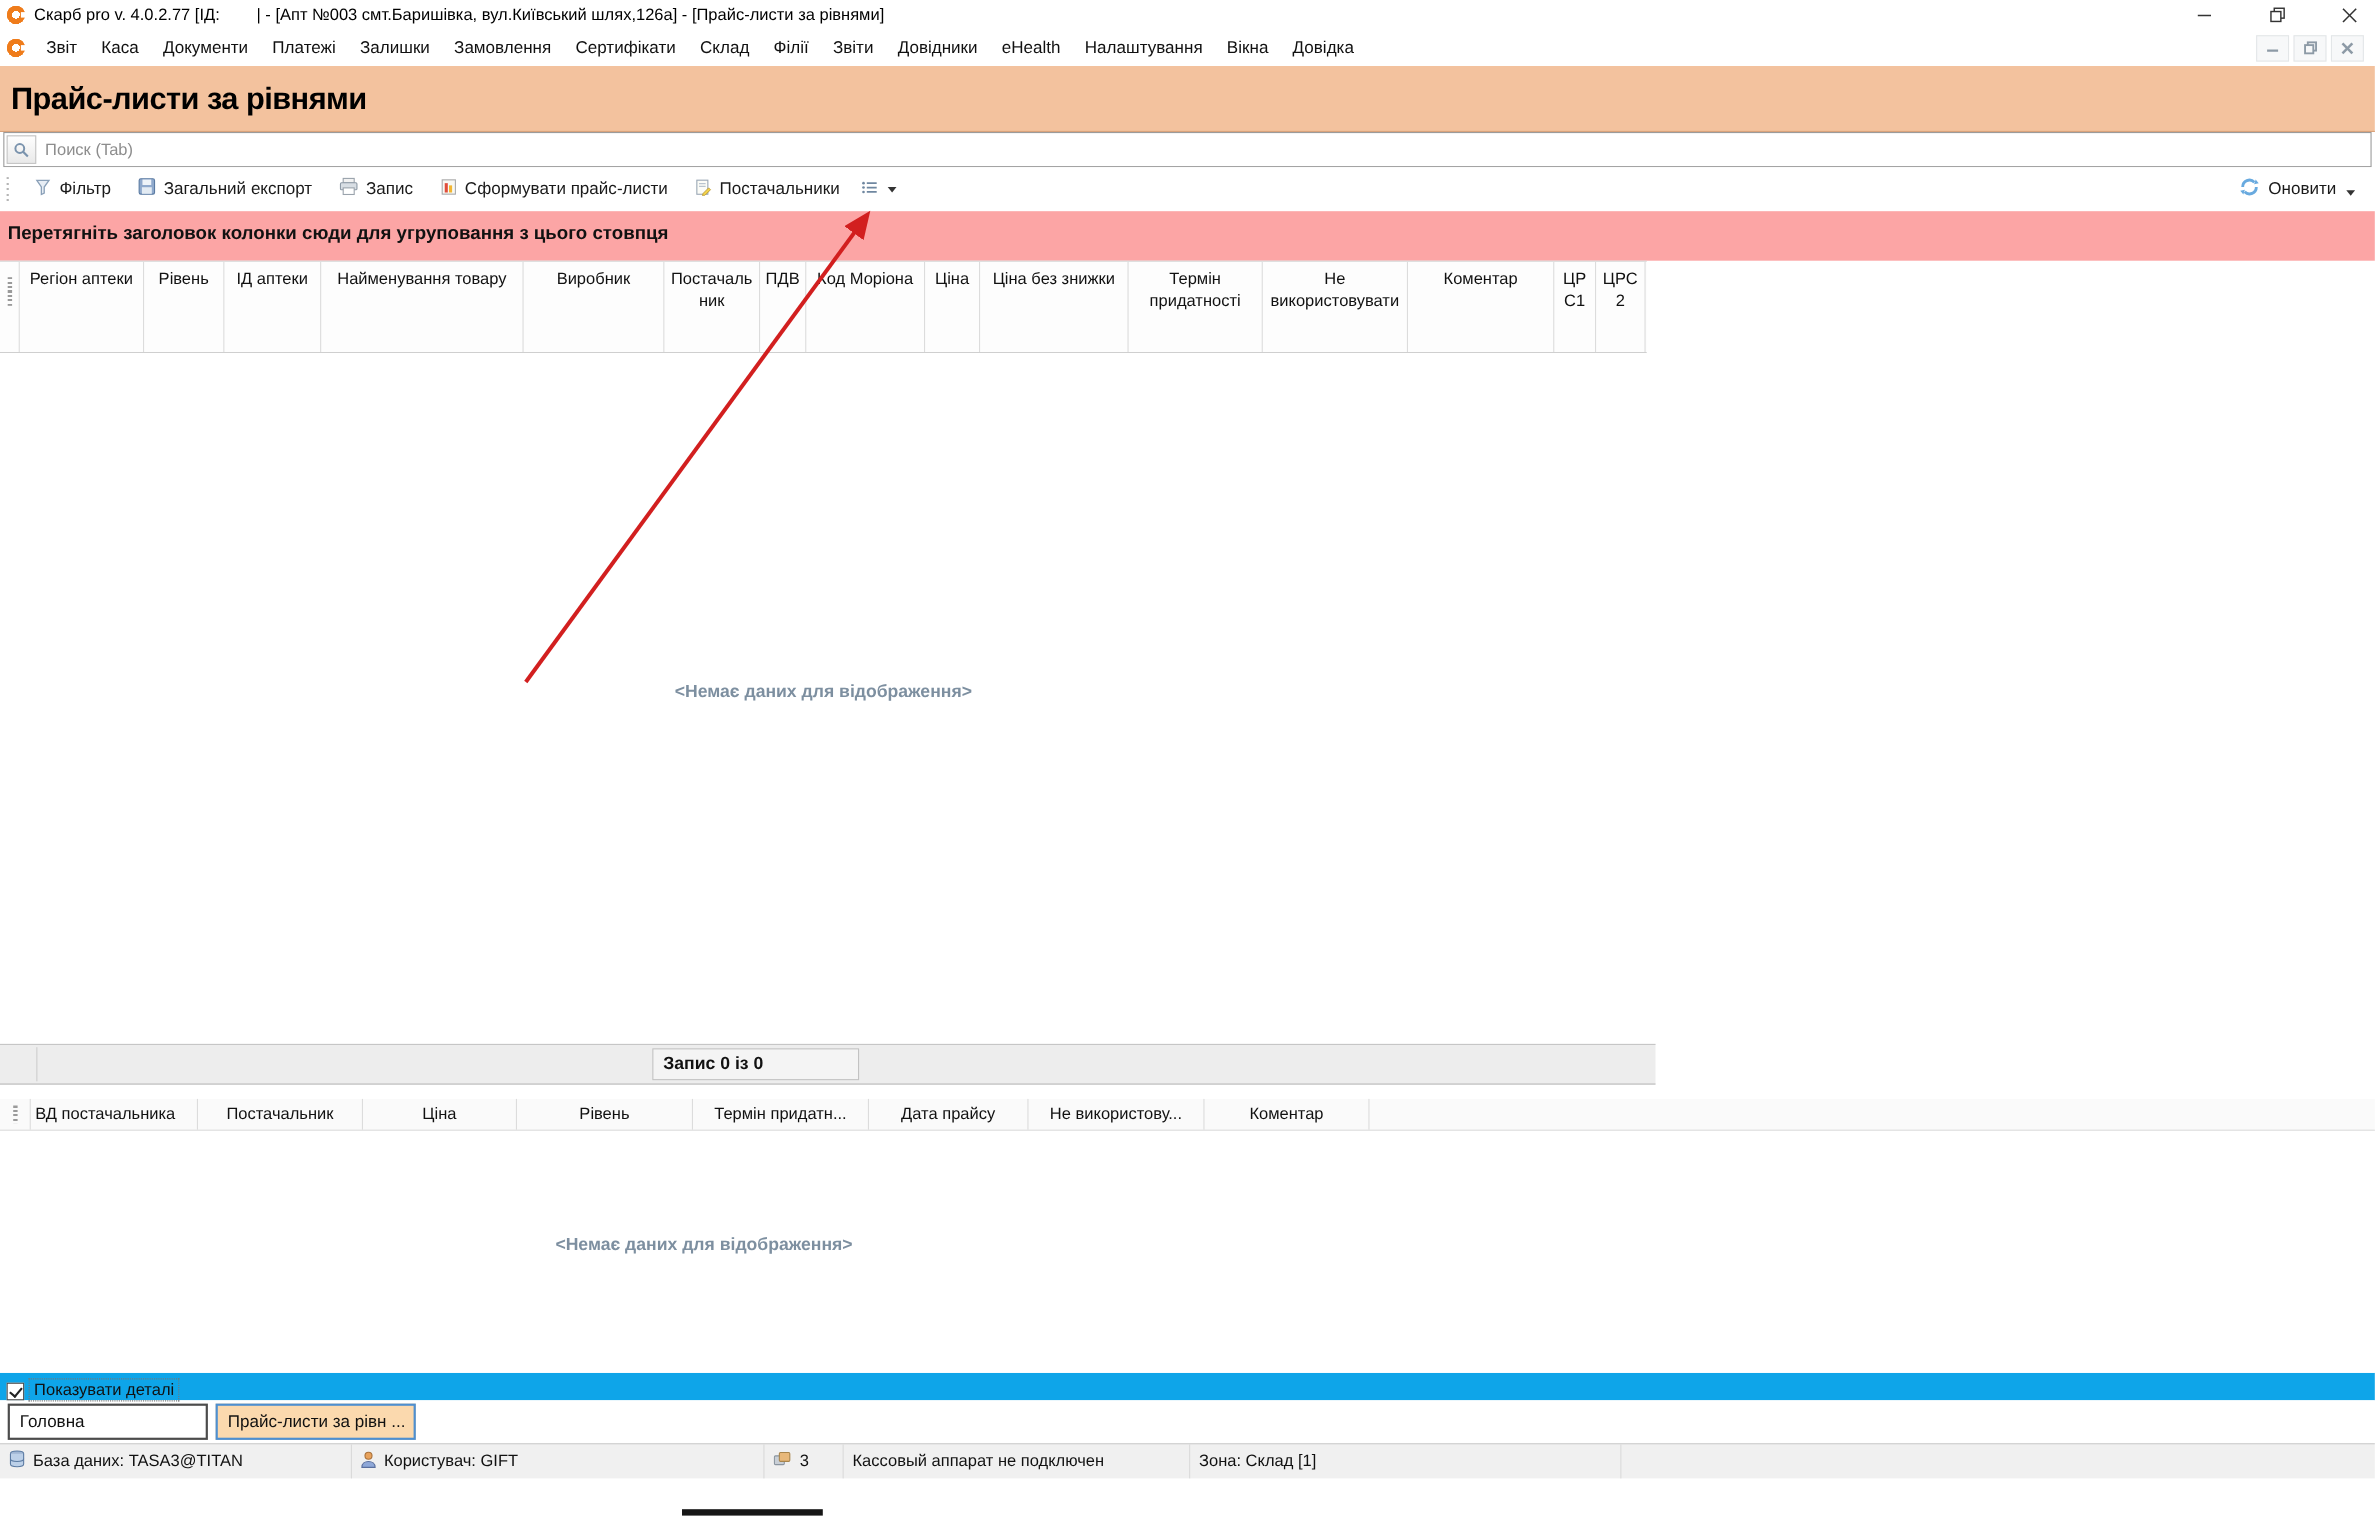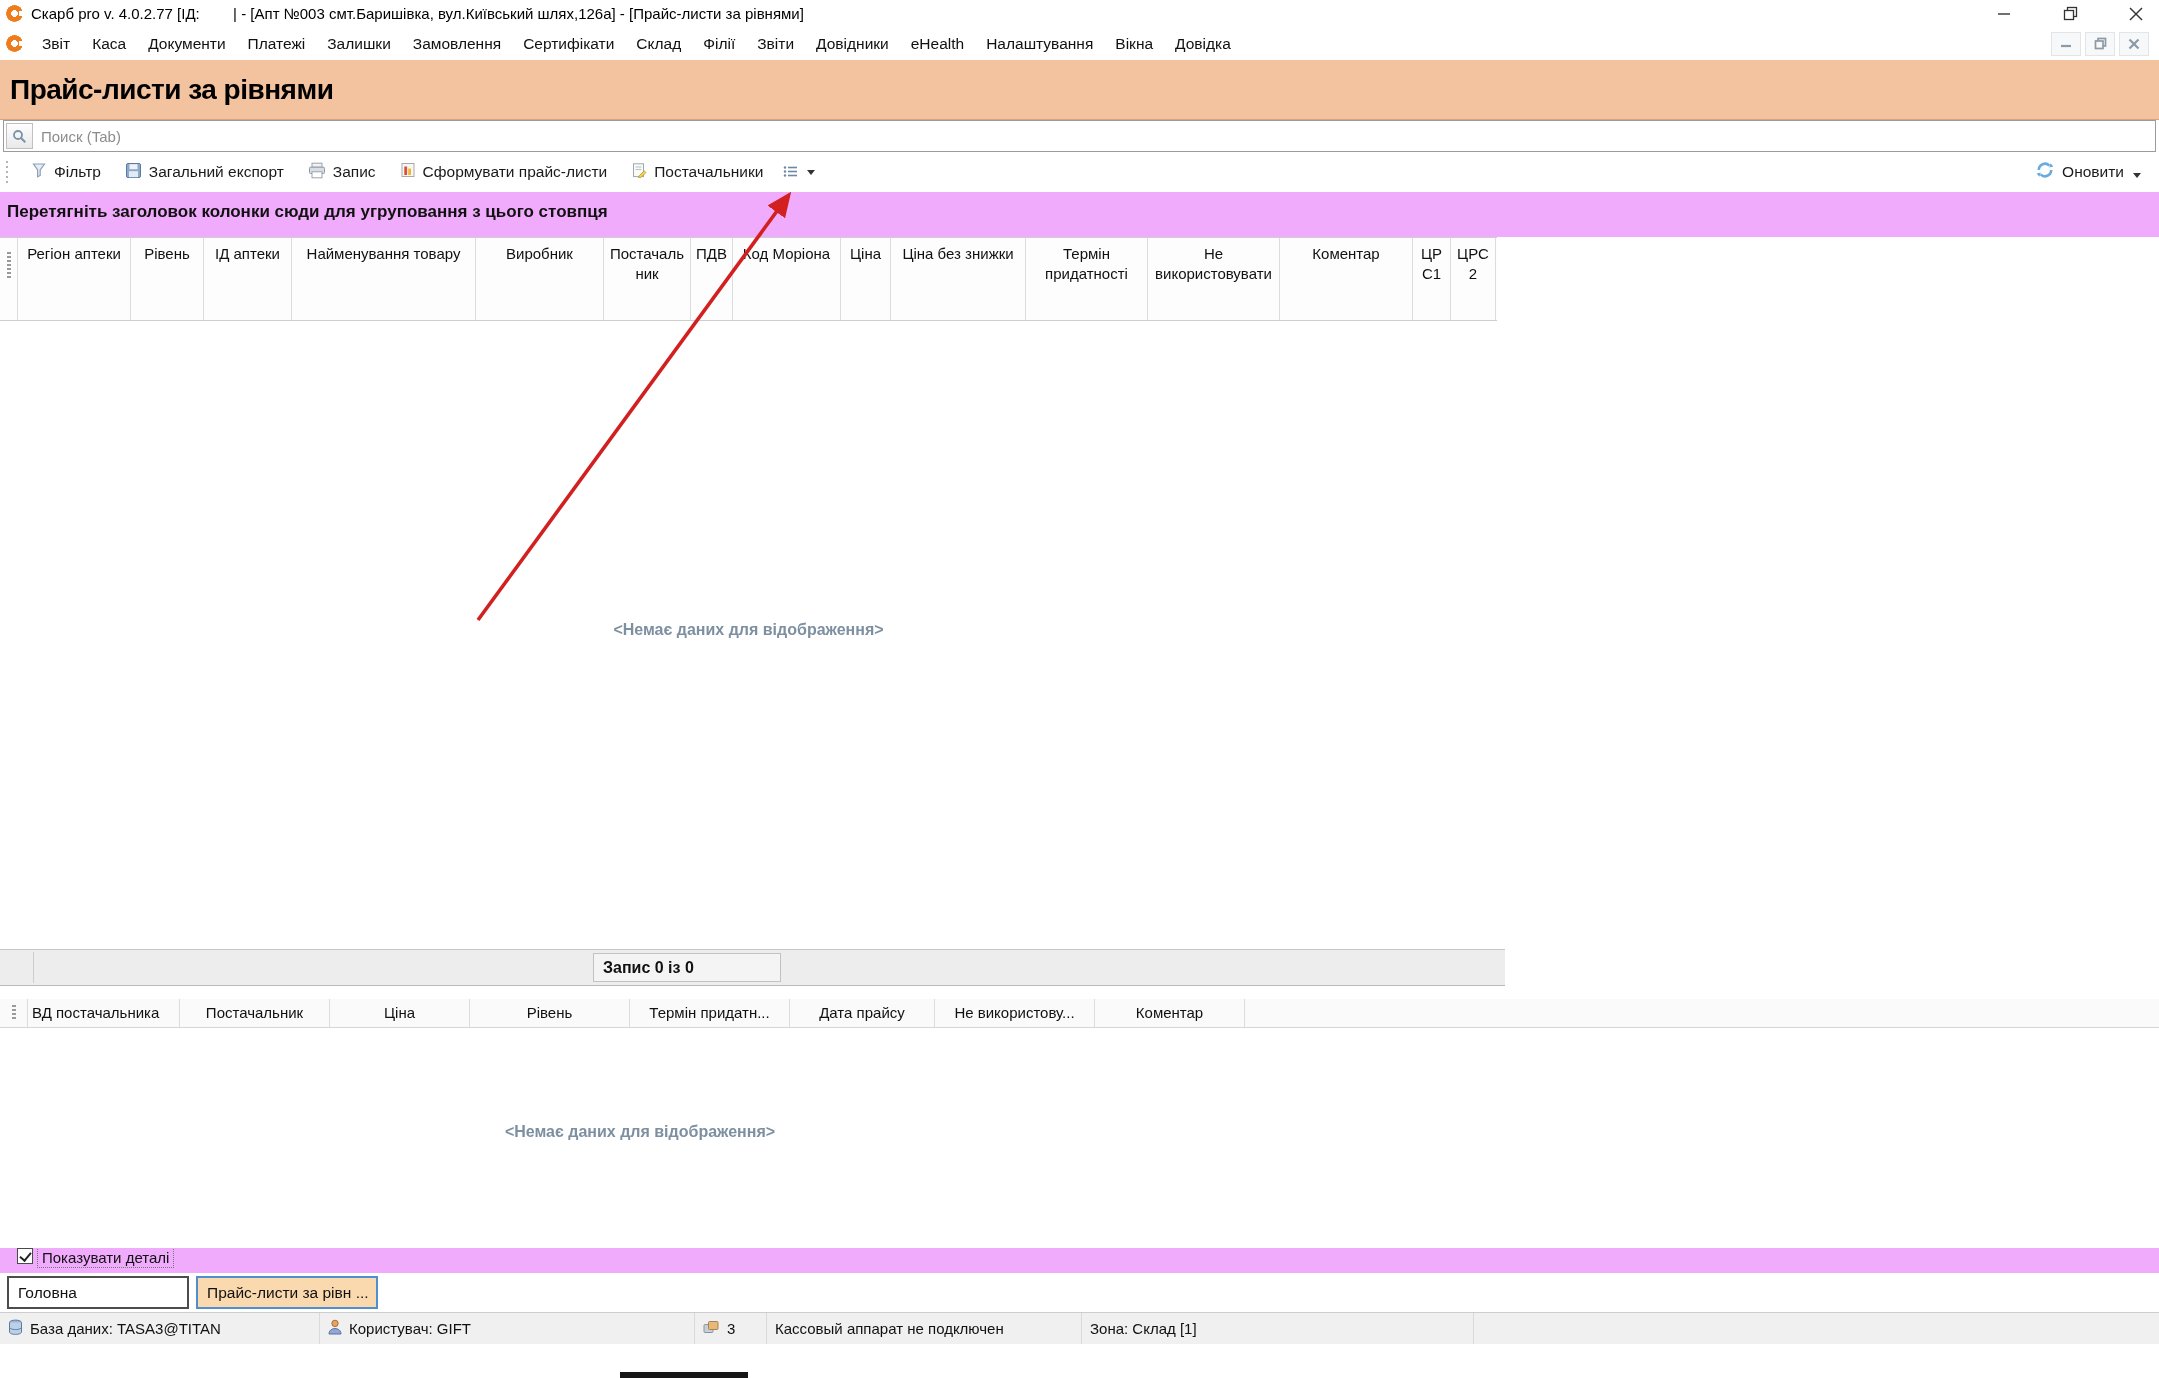--- a/index.html
+++ b/index.html
@@ -36,21 +36,21 @@
   .searchrow input::placeholder { color:#8d8d8d; }
   
   .toolbar { height:40px; display:flex; align-items:center; gap:16px; padding:0 14px 0 6px; background:#fff; }
   .grip { width:5px; height:22px; background:repeating-linear-gradient(#b5b5b5 0 2px, transparent 2px 5px); background-size:2px 100%; background-repeat:repeat-y; }
   .tbtn { display:inline-flex; align-items:center; gap:7px; background:none; border:none; font:15.5px "Liberation Sans",sans-serif; color:#1a1a1a; cursor:default; padding:3px 4px; }
   .caret { width:0; height:0; border-left:4px solid transparent; border-right:4px solid transparent; border-top:5px solid #333; display:inline-block; }
   .list-drop { display:inline-flex; align-items:center; gap:9px; }
   .refresh-btn { margin-left:auto; }
   .refresh-btn .caret { margin-left:2px; margin-top:6px; }
   
-  .groupbar { height:45px; padding:10px 0 0 7px; background:#f0abfc; font-weight:bold; font-size:17px; }
+  .groupbar { height:45px; padding:10px 0 0 7px; background:#fca5a5; font-weight:bold; font-size:17px; }
   
   .grid { width:1497px; border-top:1px solid #cfcfcf; }
   .grid-header { display:flex; height:83px; border-bottom:1px solid #cfcfcf; background:#fdfdfd; }
   .hcell { border-right:1px solid #dcdcdc; padding:6px 3px 0; display:flex; justify-content:center; text-align:center; font-size:15px; line-height:1.3; overflow-wrap:anywhere; }
   .hgrip { width:18px; flex:0 0 auto; display:flex; align-items:flex-start; justify-content:center; padding-top:14px; }
   .gripdots { width:4px; height:26px; background:repeating-linear-gradient(#9a9a9a 0 2px, transparent 2px 4px); }
   .cols { display:flex; }
   .grid-body { height:628px; position:relative; background:#fff; }
   .empty-text { position:absolute; font-weight:bold; font-size:16px; color:#7d8fa0; }
   .grid-body .empty-text { top:300px; left:0; width:1497px; text-align:center; }
@@ -65,21 +65,21 @@
   .dtab.active { background:#fff; border:1px solid #c0c0c0; border-bottom:none; height:34px; line-height:32px; position:relative; top:1px; z-index:2; }
   .dtab.inactive { background:#f4f4f4; border:1px solid #cccccc; border-bottom:none; height:29px; line-height:27px; margin-left:3px; }
   .dheader { display:flex; height:29px; background:#fafafa; border-bottom:1px solid #d6d6d6; }
   .dheader .hcell { align-items:center; padding-top:0; display:flex; justify-content:center; font-size:15px; white-space:nowrap; overflow:hidden; }
   .dgrip { width:28px; flex:0 0 auto; display:flex; align-items:center; justify-content:center; }
   .dcols { display:flex; }
   .dcols .hcell:first-child { justify-content:flex-start; padding-left:4px; }
   .dbody { height:220px; position:relative; background:#fff; }
   .dbody .empty-text { top:95px; left:0; width:1280px; text-align:center; }
   
-  .checkrow { height:25px; display:flex; align-items:flex-start; gap:5px; padding-left:17px; background:#f0abfc; }
+  .checkrow { height:25px; display:flex; align-items:flex-end; gap:5px; padding-left:6px; background:#0ea5e9; }
   .checkbox { width:16px; height:16px; border:1px solid #4a4a4a; background:#fff; position:relative; }
   .checkbox::after { content:""; position:absolute; left:4px; top:1px; width:5px; height:9px; border:solid #222; border-width:0 2px 2px 0; transform:rotate(40deg); }
   .chklabel { outline:1px dotted #777; padding:1px 4px; font-size:15px; }
   .wintabs { height:39px; display:flex; gap:7px; padding:3px 0 0 7px; background:#fff; }
   .wtab { width:182px; height:33px; line-height:29px; padding-left:9px; font-size:15.5px; cursor:default; }
   .wtab.home { border:2px solid #4c4c4c; background:#fff; }
   .wtab.active { border:2px solid #4e8fd0; background:#fbd9ae; }
   
   .statusbar { height:32px; background:#f0f0f0; border-top:1px solid #cdcdcd; display:flex; align-items:center; font-size:15px; }
   .sb-sec { height:100%; display:flex; align-items:center; gap:7px; padding:0 8px; border-right:1px solid #dadada; }

